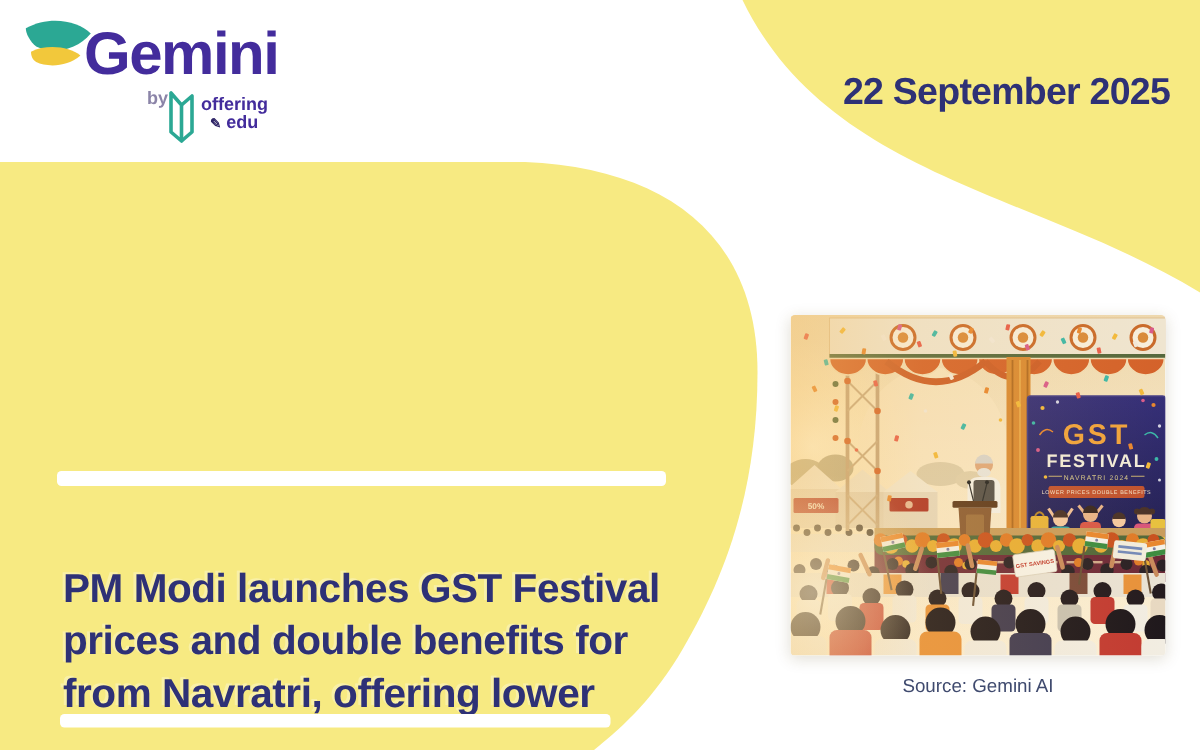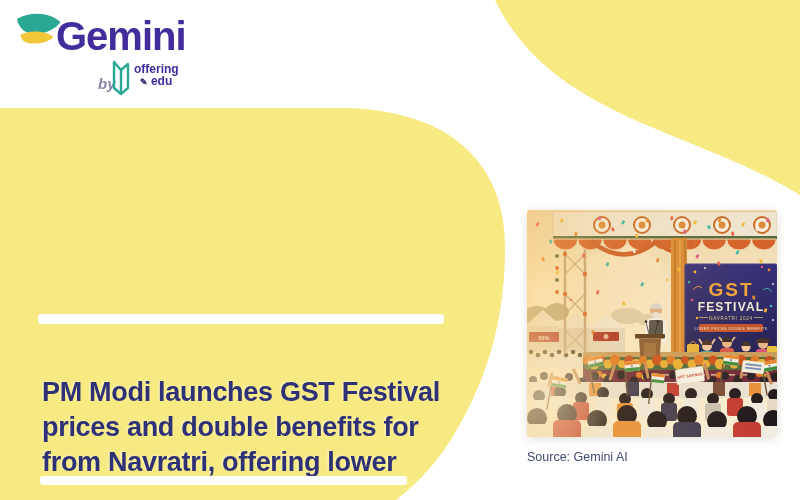--- a/index.html
+++ b/index.html
@@ -4,21 +4,21 @@
 <style>
   html,body{margin:0;padding:0;background:#ffffff;}
   .canvas{position:relative;width:800px;height:500px;overflow:hidden;background:#ffffff;
           font-family:"Liberation Sans", sans-serif;}
   .blob-svg{position:absolute;left:0;top:0;width:800px;height:500px;}
   
   .logo{position:absolute;left:0;top:0;width:260px;height:108px;}
   .wing-icon{position:absolute;left:12px;top:8px;width:52px;height:46px;}
   .brand{position:absolute;left:56px;top:14px;font-size:40px;font-weight:900;
          color:#432C9C;letter-spacing:-1px;white-space:nowrap;}
-  .by{position:absolute;left:98px;top:75px;font-size:15px;font-weight:700;color:#8B84A8;font-style:italic;}
+  .by{position:absolute;left:98px;top:58px;font-size:12px;font-weight:700;color:#8B84A8;}
   .lev-book{position:absolute;left:110px;top:58px;width:22px;height:40px;}
   .lev-text{position:absolute;left:134px;top:63px;font-size:12px;font-weight:800;
             color:#432C9C;line-height:12px;white-space:nowrap;}
   .lev-edu{display:block;padding-left:6px;}
   .pencil{font-size:9px;color:#2E2466;}
   
   .date{position:absolute;left:545px;top:47px;width:252px;text-align:center;
         font-size:25px;font-weight:800;color:#2E3176;letter-spacing:-0.5px;white-space:nowrap;}
   
   .headline{position:absolute;left:44px;top:200px;font-size:45px;font-weight:900;
@@ -26,21 +26,21 @@
             text-shadow:-3px -2px 0 rgba(255,255,255,0.45);}
   .hl-bar{position:absolute;left:38px;top:314px;width:406px;height:10px;background:#ffffff;border-radius:3px;}
   
   .subheadline{position:absolute;left:42px;top:327px;font-size:27px;font-weight:800;
                color:#2E3176;letter-spacing:-0.3px;line-height:35px;white-space:nowrap;
                text-shadow:-2px -1px 0 rgba(255,255,255,0.3);margin-top:48px;}
   .sub-bar{position:absolute;left:40px;top:476px;width:367px;height:9px;background:#ffffff;border-radius:3px;}
   
   .photo-frame{position:absolute;left:527px;top:210px;width:250px;height:227px;
                border-radius:3px;overflow:hidden;box-shadow:0 2px 10px rgba(90,70,20,0.18);}
-  .caption{position:absolute;left:527px;top:450px;width:250px;text-align:left;
+  .caption{position:absolute;left:527px;top:450px;width:250px;text-align:center;
            font-size:12.5px;color:#3F4A6E;}
 </style>
 </head>
 <body>
 
 <div class="canvas">
 
   <svg class="blob-svg" viewBox="0 0 800 500" preserveAspectRatio="none">
     <path fill="#F7EA82" d="M0,108 H350 C445,112 505,158 505,248 C505,330 482,388 452,438 C432,470 412,487 396,500 H0 Z"></path>
     <path fill="#F7EA82" d="M495,0 H800 V195 C690,128 552,118 495,0 Z"></path>
@@ -57,20 +57,21 @@
       <path d="M4,4 L4,30 L11,36 L11,12 Z" fill="none" stroke="#2BA894" stroke-width="2.4" stroke-linejoin="round"></path>
       <path d="M11,12 L18,6 L18,30 L11,36" fill="none" stroke="#2BA894" stroke-width="2.4" stroke-linejoin="round"></path>
     </svg>
     <div class="lev-text">
       <span>offering</span>
       <span class="lev-edu"><span class="pencil">✎</span>
         <span>edu</span></span>
     </div>
   </div>
 
+  <div class="date">22 September 2025</div>
 
   <div class="hl-bar"></div>
 
   <div class="subheadline">
     <div>PM Modi launches GST Festival</div>
     <div>prices and double benefits for</div>
     <div>from Navratri, offering lower</div>
   </div>
   <div class="sub-bar"></div>
 

